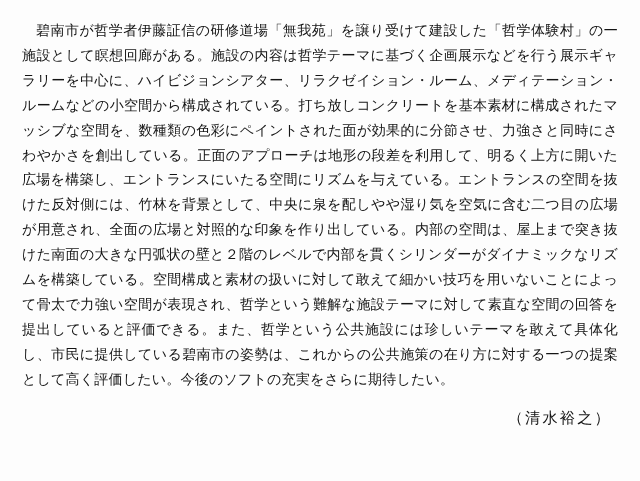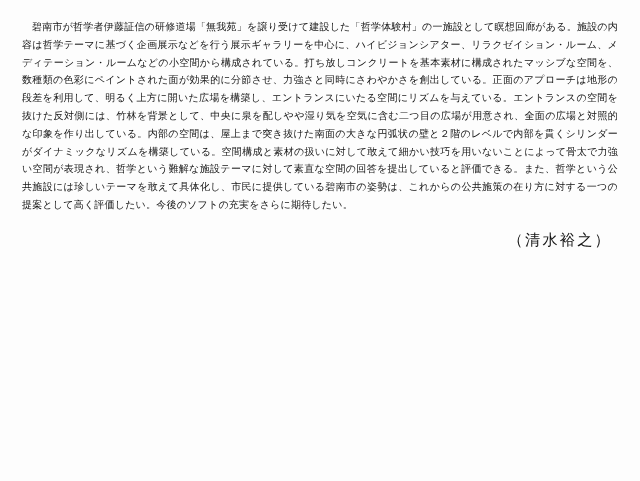--- a/index.html
+++ b/index.html
@@ -15,21 +15,21 @@
   }
   #page {
     position: relative;
     width: 640px;
     height: 481px;
     background: #fdfdfd;
     box-sizing: border-box;
     padding: 18px 22px 10px 22px;
   }
   #doc-body {
-    font-size: 10px;
+    font-size: 14px;
     line-height: 1.78;
     color: #141414;
     letter-spacing: 0.2px;
     text-align: justify;
     text-justify: inter-character;
   }
   #doc-body p {
     margin: 0;
     text-indent: 1em;
   }

